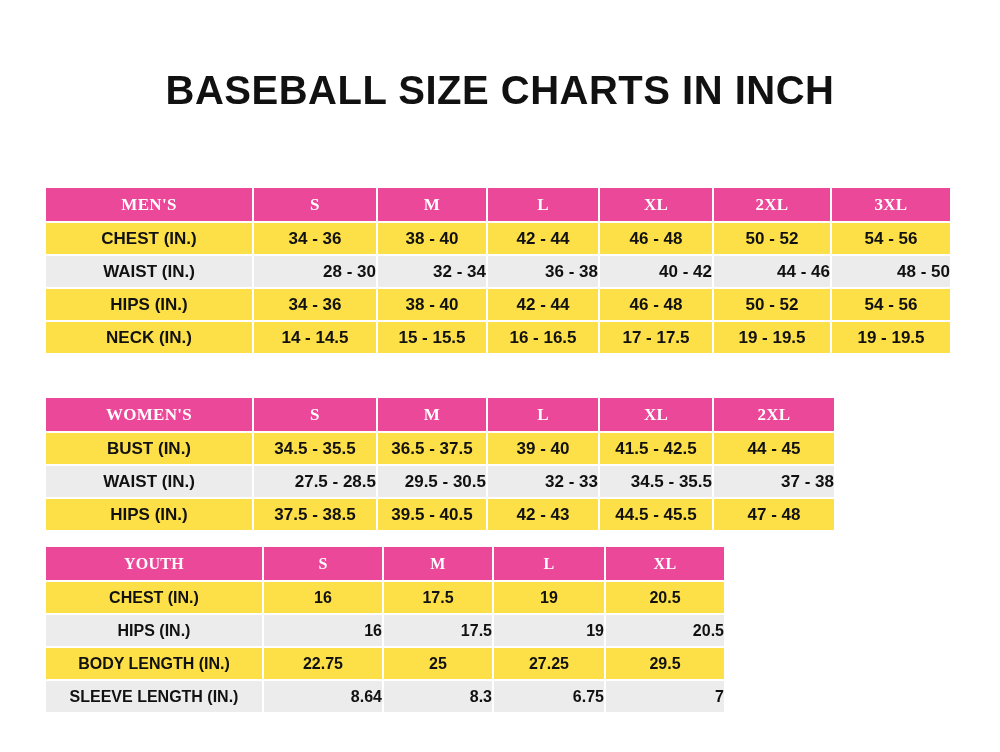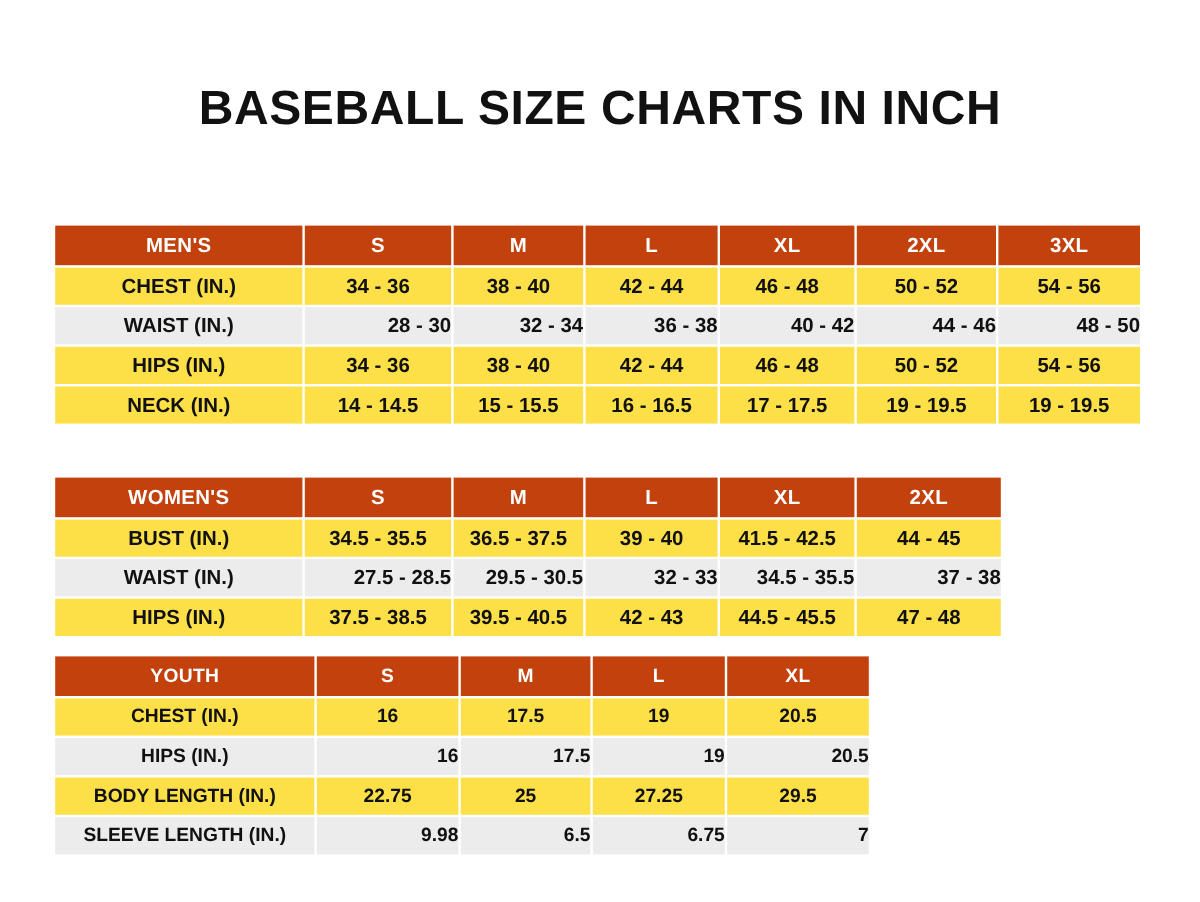--- a/index.html
+++ b/index.html
@@ -45,25 +45,26 @@
     border: 2px solid #ffffff;
     text-align: center;
     vertical-align: middle;
     padding: 0;
     height: 31px;
     color: #111111;
     font-weight: bold;
     white-space: nowrap;
   }
   .chart thead th {
-    background: #c2410c;
+    background: #ec4899;
     color: #ffffff;
     height: 33px;
     font-size: 17px;
     letter-spacing: 0.3px;
+    font-family: Liberation Serif, serif;
   }
   .chart thead th.label-head {
     text-align: center;
   }
   .row-odd td {
     background: #fde047;
   }
   .row-even td {
     background: #ececec;
     text-align: right;
@@ -261,21 +262,21 @@
       </tr>
       <tr class="row-odd">
         <td class="rowlabel">BODY LENGTH (IN.)</td>
         <td>22.75</td>
         <td>25</td>
         <td>27.25</td>
         <td>29.5</td>
       </tr>
       <tr class="row-even">
         <td class="rowlabel">SLEEVE LENGTH (IN.)</td>
-        <td>9.98</td>
-        <td>6.5</td>
+        <td>8.64</td>
+        <td>8.3</td>
         <td>6.75</td>
         <td>7</td>
       </tr>
     </tbody>
   </table>
 
 </div>
 
 </body></html>

